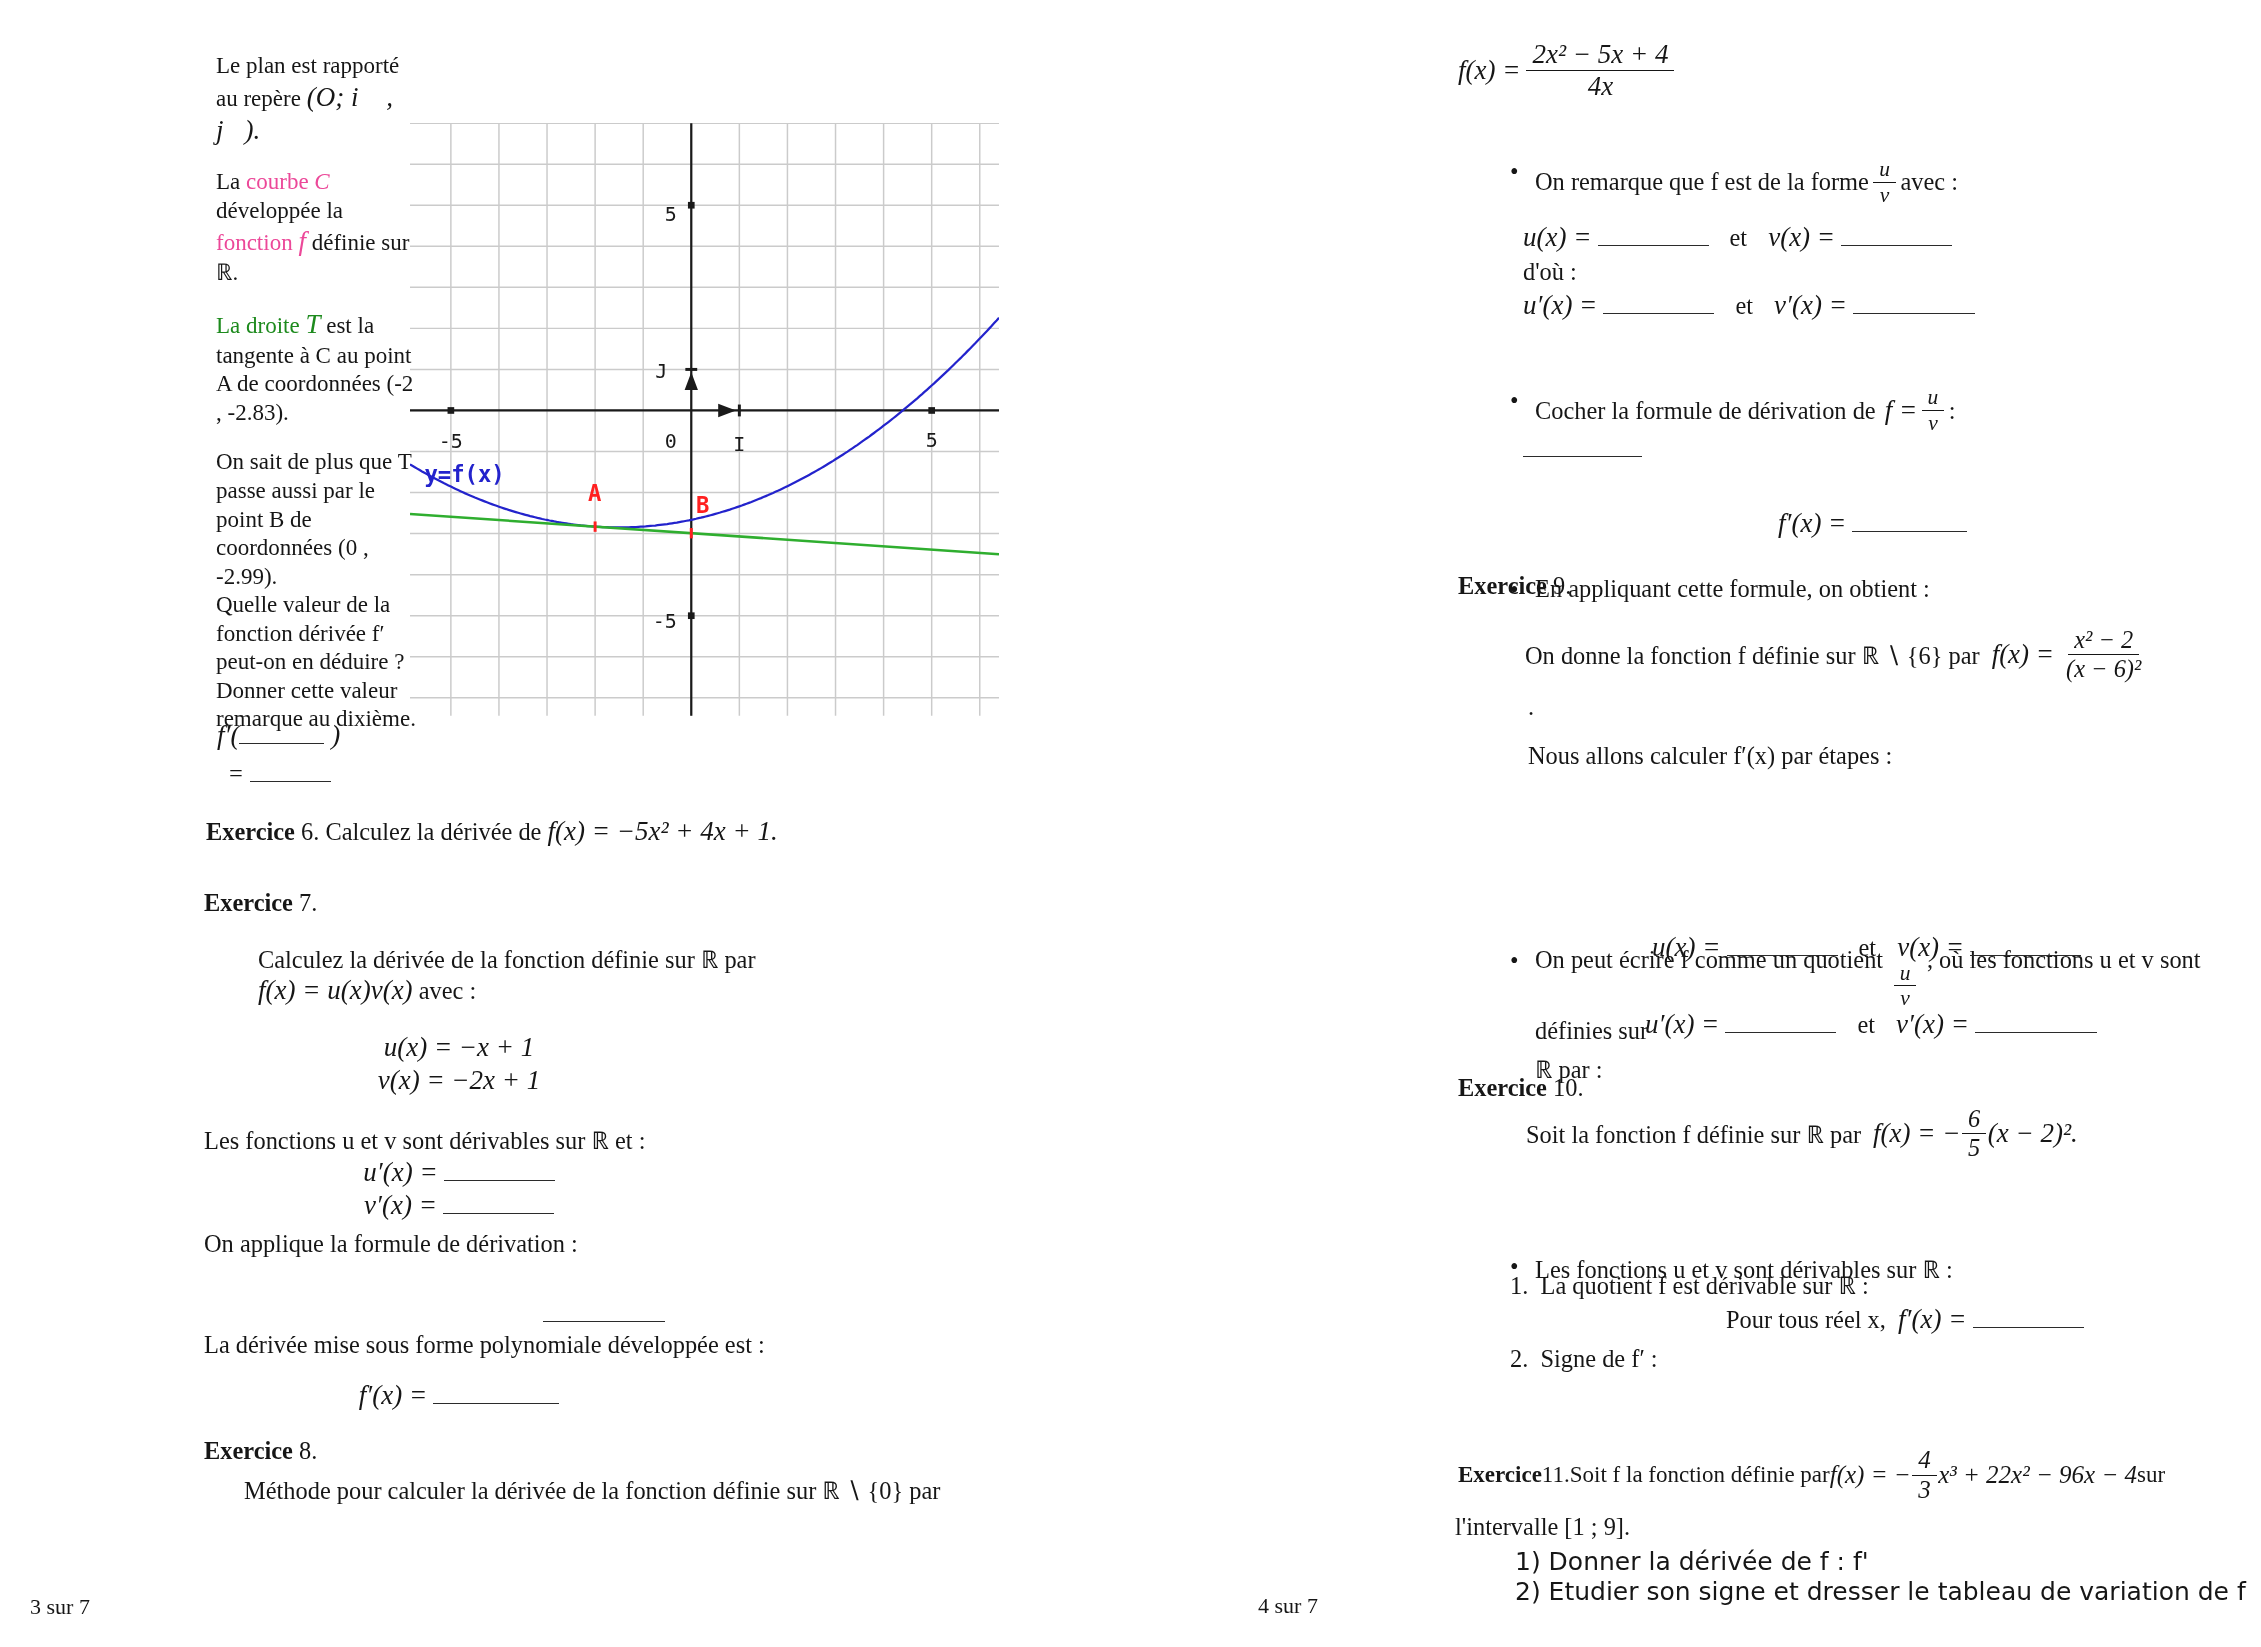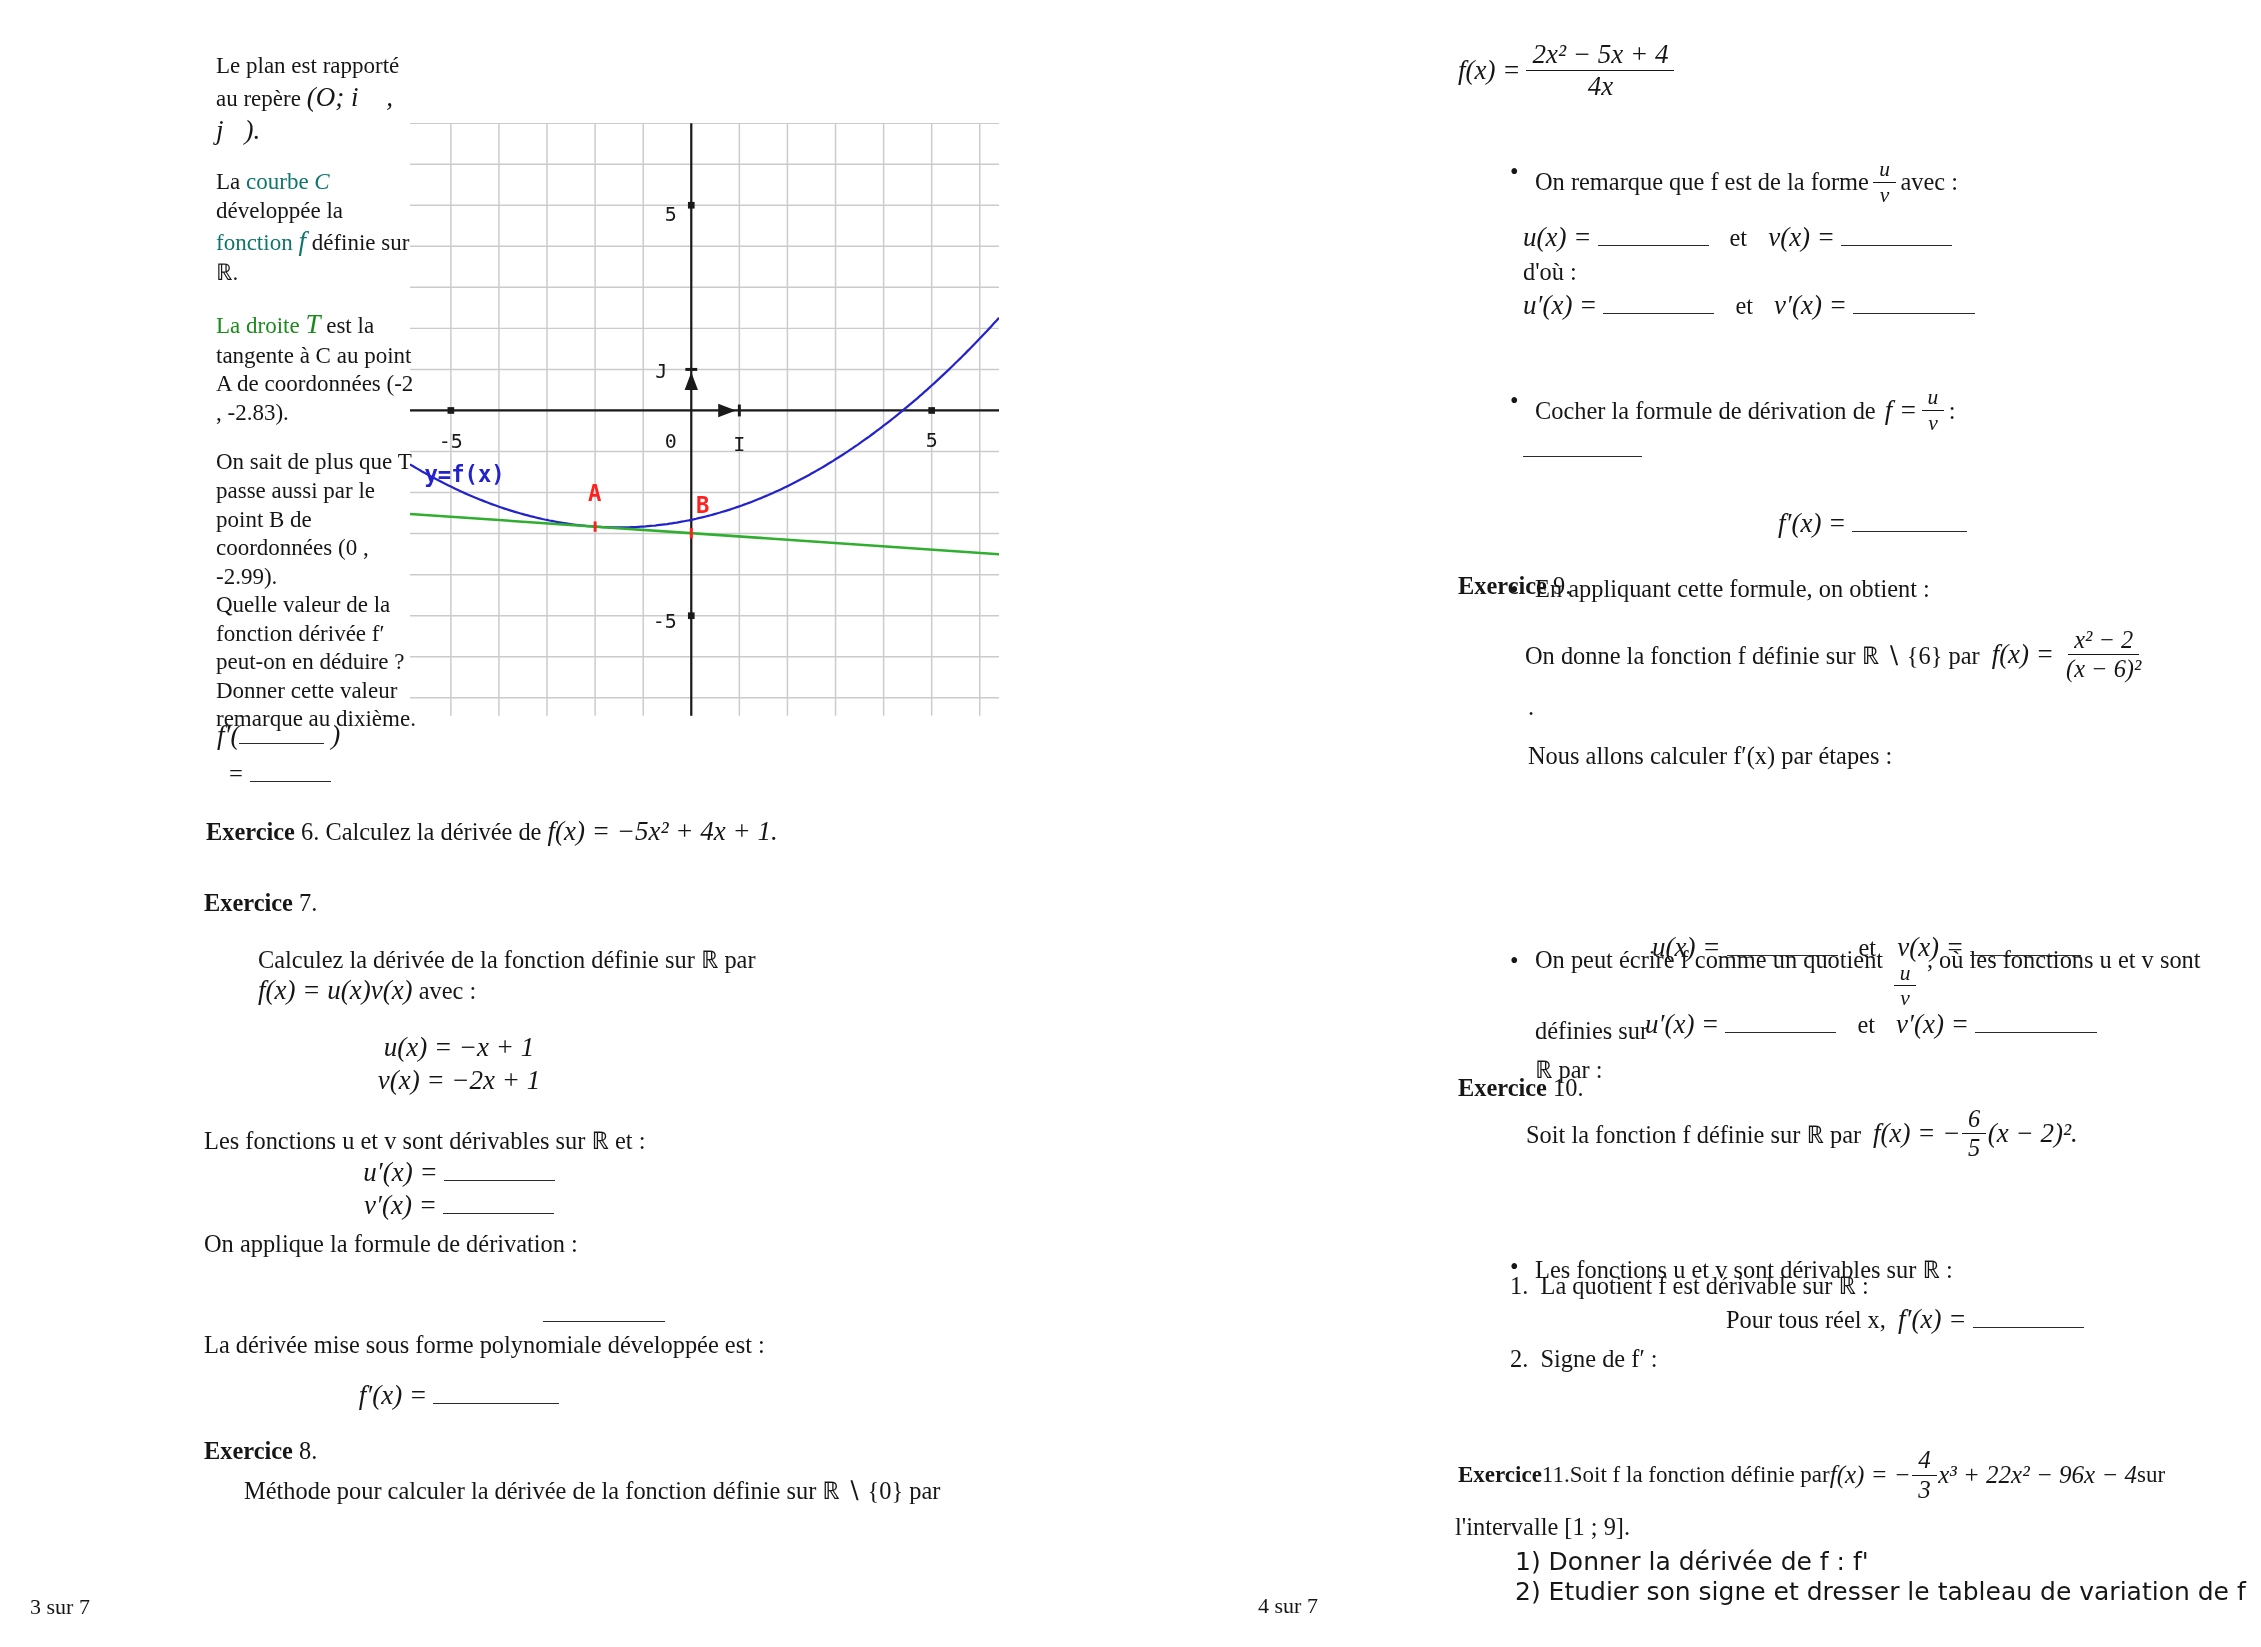--- a/index.html
+++ b/index.html
@@ -1,21 +1,21 @@
 <!DOCTYPE html>
 <html style="font-size:12px"><head>
 <meta charset="utf-8">
 <style>
   html,body{margin:0;padding:0}
   body{width:2261px;height:1647px;position:relative;background:#ffffff;
        font-family:"Liberation Serif",serif;color:#161616;font-size:24.4px}
   .abs{position:absolute}
   .m{font-style:italic}
   .b{font-weight:bold}
-  .blue{color:#0f766e}
+  .blue{color:#ec4899}
   .green{color:#1d8a1d}
   .fs36{font-size:27px}
   .fs31{font-size:23px}
   .fs30{font-size:22px}
   .sans{font-family:"DejaVu Sans","Liberation Sans",sans-serif;font-size:25px}
   .blank{display:inline-block;border-bottom:1.5px solid #2b2b2b;height:0.95em;vertical-align:baseline}
   .w110{width:81px}.w115{width:85px}.w150{width:111px}.w155{width:115px}
   .w160{width:119px}.w165{width:122px}.w170{width:126px}
   .frac{display:inline-flex;flex-direction:column;align-items:center;text-align:center;
         vertical-align:-0.75em;line-height:1.15;margin:0 6px}

